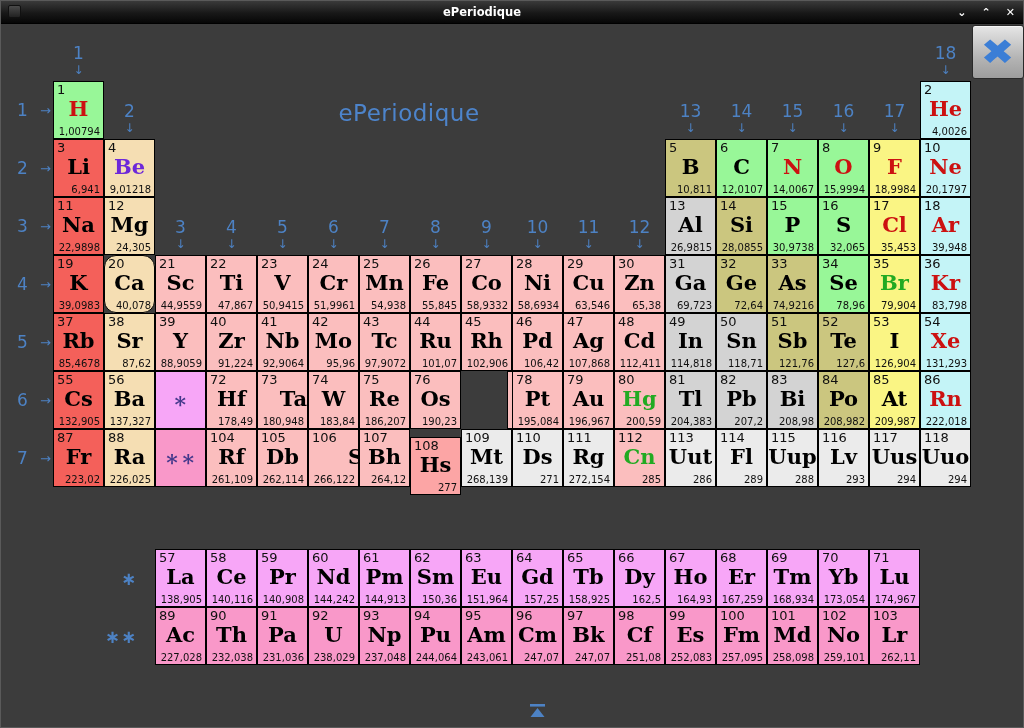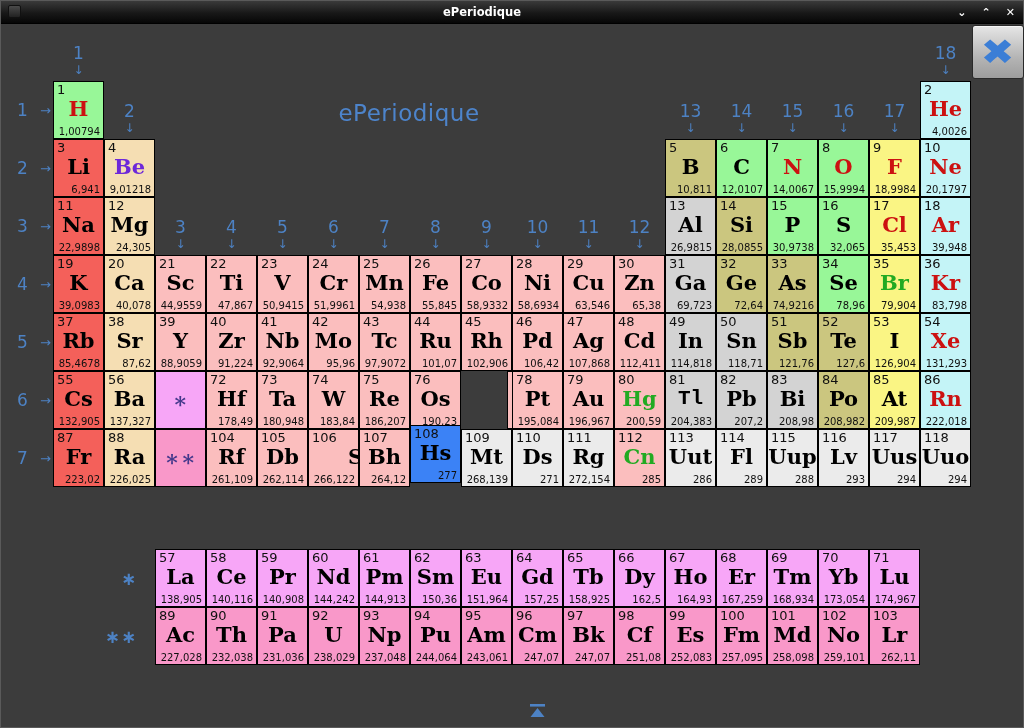--- a/index.html
+++ b/index.html
@@ -184,21 +184,21 @@
       <div class="cell" style="left: 919px; top: 196px; background: rgb(196, 244, 247);">
         <span class="z">18</span>
         <span class="sym" style="color: rgb(204, 17, 17);">Ar</span>
         <span class="mass">39,948</span>
       </div>
       <div class="cell" style="left: 52px; top: 254px; background: rgb(244, 96, 90);">
         <span class="z">19</span>
         <span class="sym" style="color: rgb(0, 0, 0);">K</span>
         <span class="mass">39,0983</span>
       </div>
-      <div class="cell" style="left: 103px; top: 254px; background: rgb(245, 222, 179);">
+      <div class="cell" style="left: 103px; top: 254px; background: rgb(245, 222, 179); border-radius: 12px;">
         <span class="z">20</span>
         <span class="sym" style="color: rgb(0, 0, 0);">Ca</span>
         <span class="mass">40,078</span>
       </div>
       <div class="cell" style="left: 154px; top: 254px; background: rgb(251, 190, 190);">
         <span class="z">21</span>
         <span class="sym" style="color: rgb(0, 0, 0);">Sc</span>
         <span class="mass">44,9559</span>
       </div>
       <div class="cell" style="left: 205px; top: 254px; background: rgb(251, 190, 190);">
@@ -376,21 +376,21 @@
         <span class="sym" style="color: rgb(0, 0, 0);">Ba</span>
         <span class="mass">137,327</span>
       </div>
       <div class="cell" style="left: 205px; top: 370px; background: rgb(251, 190, 190);">
         <span class="z">72</span>
         <span class="sym" style="color: rgb(0, 0, 0);">Hf</span>
         <span class="mass">178,49</span>
       </div>
       <div class="cell" style="left: 256px; top: 370px; background: rgb(251, 190, 190);">
         <span class="z">73</span>
-        <span class="sym" style="color: rgb(0, 0, 0);">Ta</span>
+        <span class="sym" style="color: rgb(0, 0, 0); text-align: right;">Ta</span>
         <span class="mass">180,948</span>
       </div>
       <div class="cell" style="left: 307px; top: 370px; background: rgb(251, 190, 190);">
         <span class="z">74</span>
         <span class="sym" style="color: rgb(0, 0, 0);">W</span>
         <span class="mass">183,84</span>
       </div>
       <div class="cell" style="left: 358px; top: 370px; background: rgb(251, 190, 190); text-decoration: underline;">
         <span class="z">75</span>
         <span class="sym" style="color: rgb(0, 0, 0);">Re</span>
@@ -416,21 +416,21 @@
         <span class="sym" style="color: rgb(0, 0, 0);">Au</span>
         <span class="mass">196,967</span>
       </div>
       <div class="cell" style="left: 613px; top: 370px; background: rgb(251, 190, 190);">
         <span class="z">80</span>
         <span class="sym" style="color: rgb(34, 170, 34);">Hg</span>
         <span class="mass">200,59</span>
       </div>
       <div class="cell" style="left: 664px; top: 370px; background: rgb(211, 211, 211);">
         <span class="z">81</span>
-        <span class="sym" style="color: rgb(0, 0, 0); font-family: Liberation Mono, monospace;">Tl</span>
+        <span class="sym" style="color: rgb(0, 0, 0);">Tl</span>
         <span class="mass">204,383</span>
       </div>
       <div class="cell" style="left: 715px; top: 370px; background: rgb(211, 211, 211);">
         <span class="z">82</span>
         <span class="sym" style="color: rgb(0, 0, 0);">Pb</span>
         <span class="mass">207,2</span>
       </div>
       <div class="cell" style="left: 766px; top: 370px; background: rgb(211, 211, 211);">
         <span class="z">83</span>
         <span class="sym" style="color: rgb(0, 0, 0);">Bi</span>
@@ -474,21 +474,21 @@
       <div class="cell" style="left: 307px; top: 428px; background: rgb(251, 190, 190);">
         <span class="z">106</span>
         <span class="sym" style="color: rgb(0, 0, 0); padding-left: 39px;">Sg</span>
         <span class="mass">266,122</span>
       </div>
       <div class="cell" style="left: 358px; top: 428px; background: rgb(251, 190, 190);">
         <span class="z">107</span>
         <span class="sym" style="color: rgb(0, 0, 0);">Bh</span>
         <span class="mass">264,12</span>
       </div>
-      <div class="cell" style="left: 409px; top: 424px; background: #3b82f6;">
+      <div class="cell" style="left: 409px; top: 436px; background: #fca5a5;">
         <span class="z">108</span>
         <span class="sym" style="color: rgb(0, 0, 0);">Hs</span>
         <span class="mass">277</span>
       </div>
       <div class="cell" style="left: 460px; top: 428px; background: rgb(235, 235, 235);">
         <span class="z">109</span>
         <span class="sym" style="color: rgb(0, 0, 0);">Mt</span>
         <span class="mass">268,139</span>
       </div>
       <div class="cell" style="left: 511px; top: 428px; background: rgb(235, 235, 235);">

